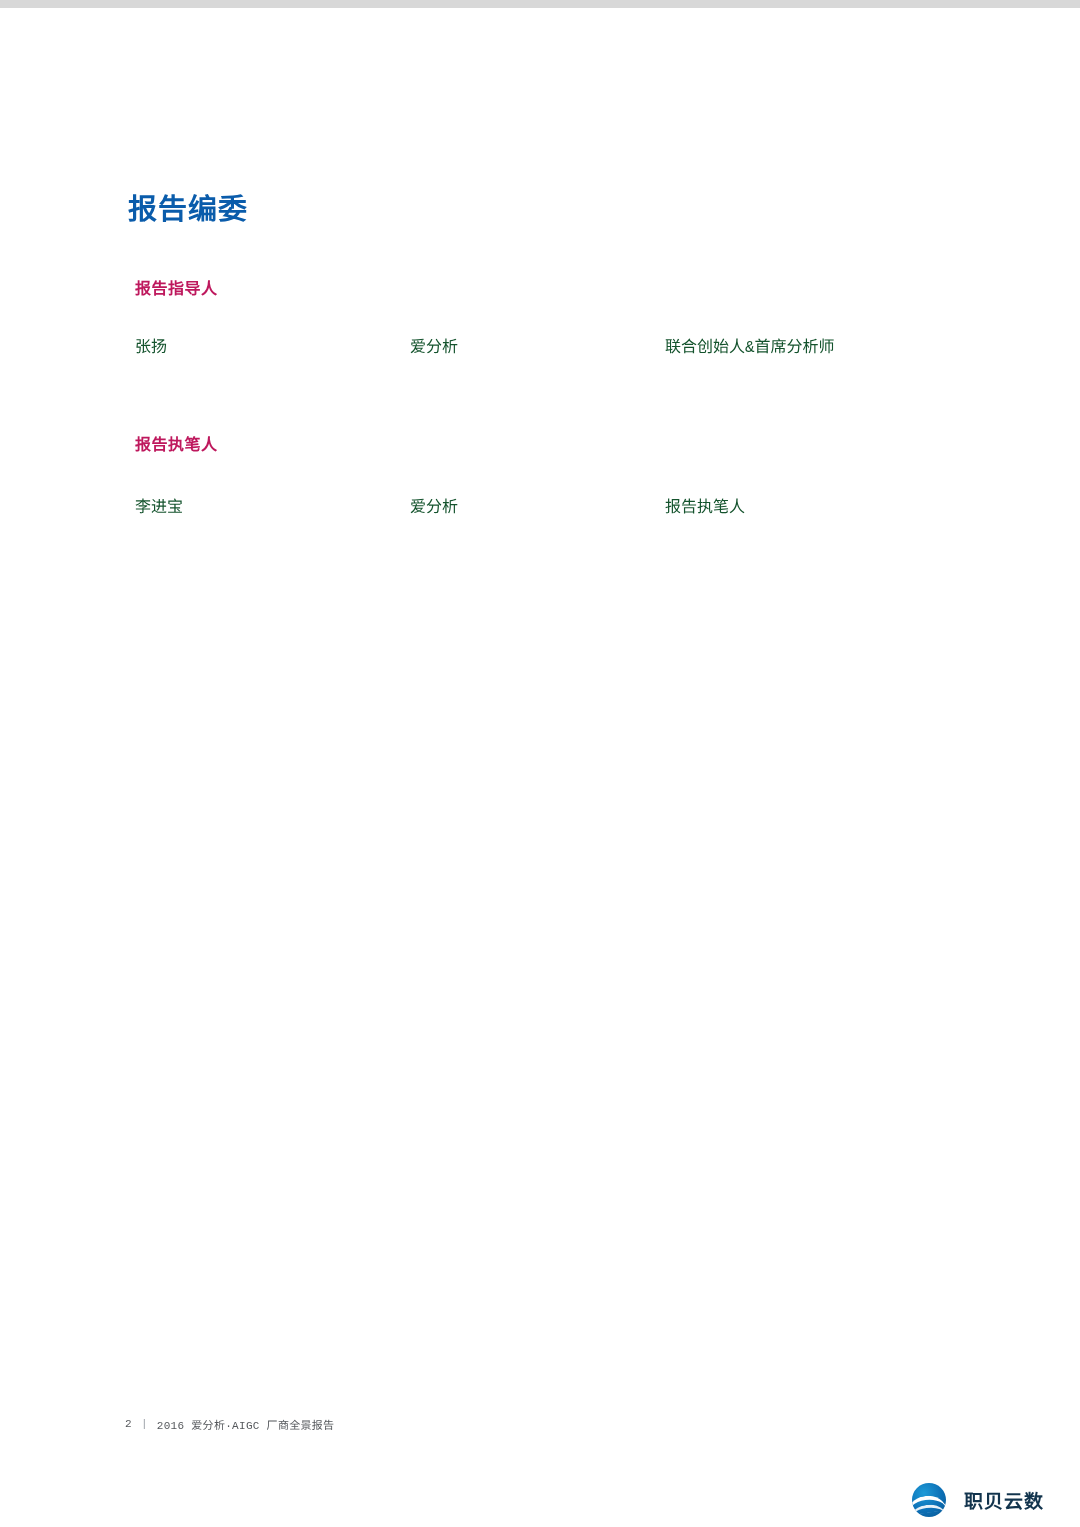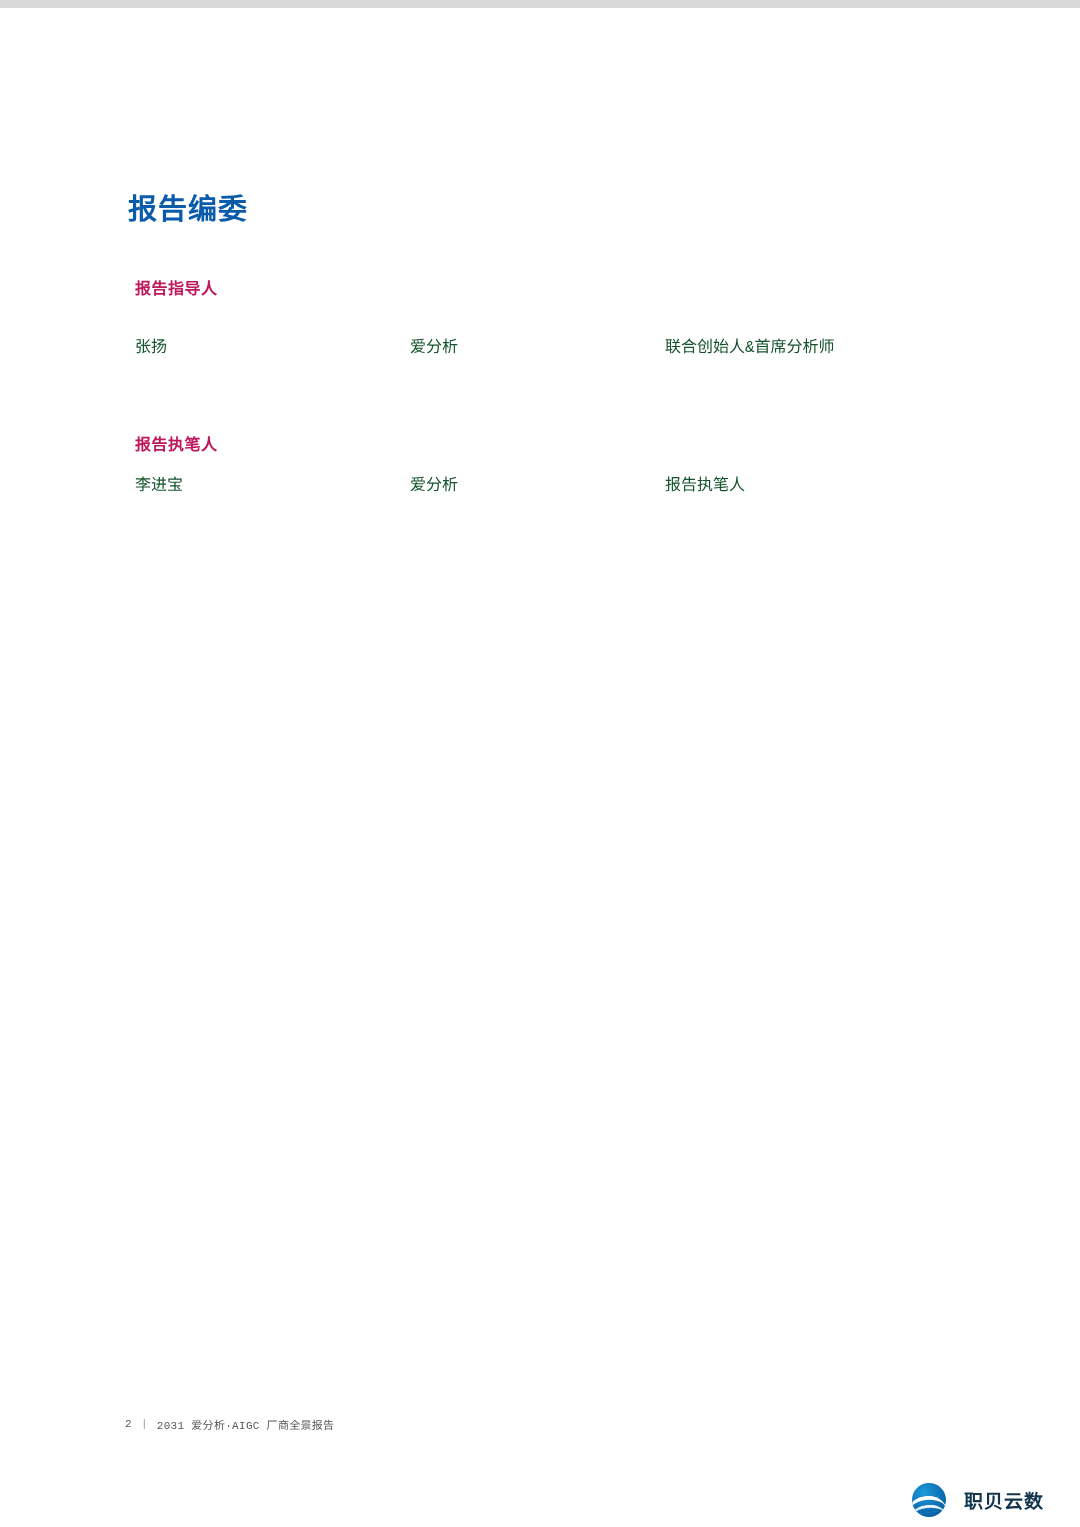--- a/index.html
+++ b/index.html
@@ -41,21 +41,21 @@
 
   .person-row {
     position: absolute;
     left: 135px;
     width: 800px;
     height: 22px;
     font-size: 16px;
     color: #14532d;
   }
   .row1 { top: 325px; }
-  .row2 { top: 463px; }
+  .row2 { top: 485px; }
 
   .cell {
     position: absolute;
     top: 0;
     white-space: nowrap;
   }
   .cell-name { left: 0; }
   .cell-org  { left: 275px; }
   .cell-role { left: 530px; }
 
@@ -140,21 +140,21 @@
 
   <div class="person-row row2">
     <span class="cell cell-name">李进宝</span>
     <span class="cell cell-org">爱分析</span>
     <span class="cell cell-role">报告执笔人</span>
   </div>
 
   <div class="footer">
     <span>2</span>
     <span class="sep">|</span>
-    <span>2031 爱分析·AIGC 厂商全景报告</span>
+    <span>2016 爱分析·AIGC 厂商全景报告</span>
   </div>
 
   <div class="watermark">
     <span class="wm-mark"></span>
     <span class="wm-text">职贝云数</span>
   </div>
 
 </div>
 
 </body></html>

